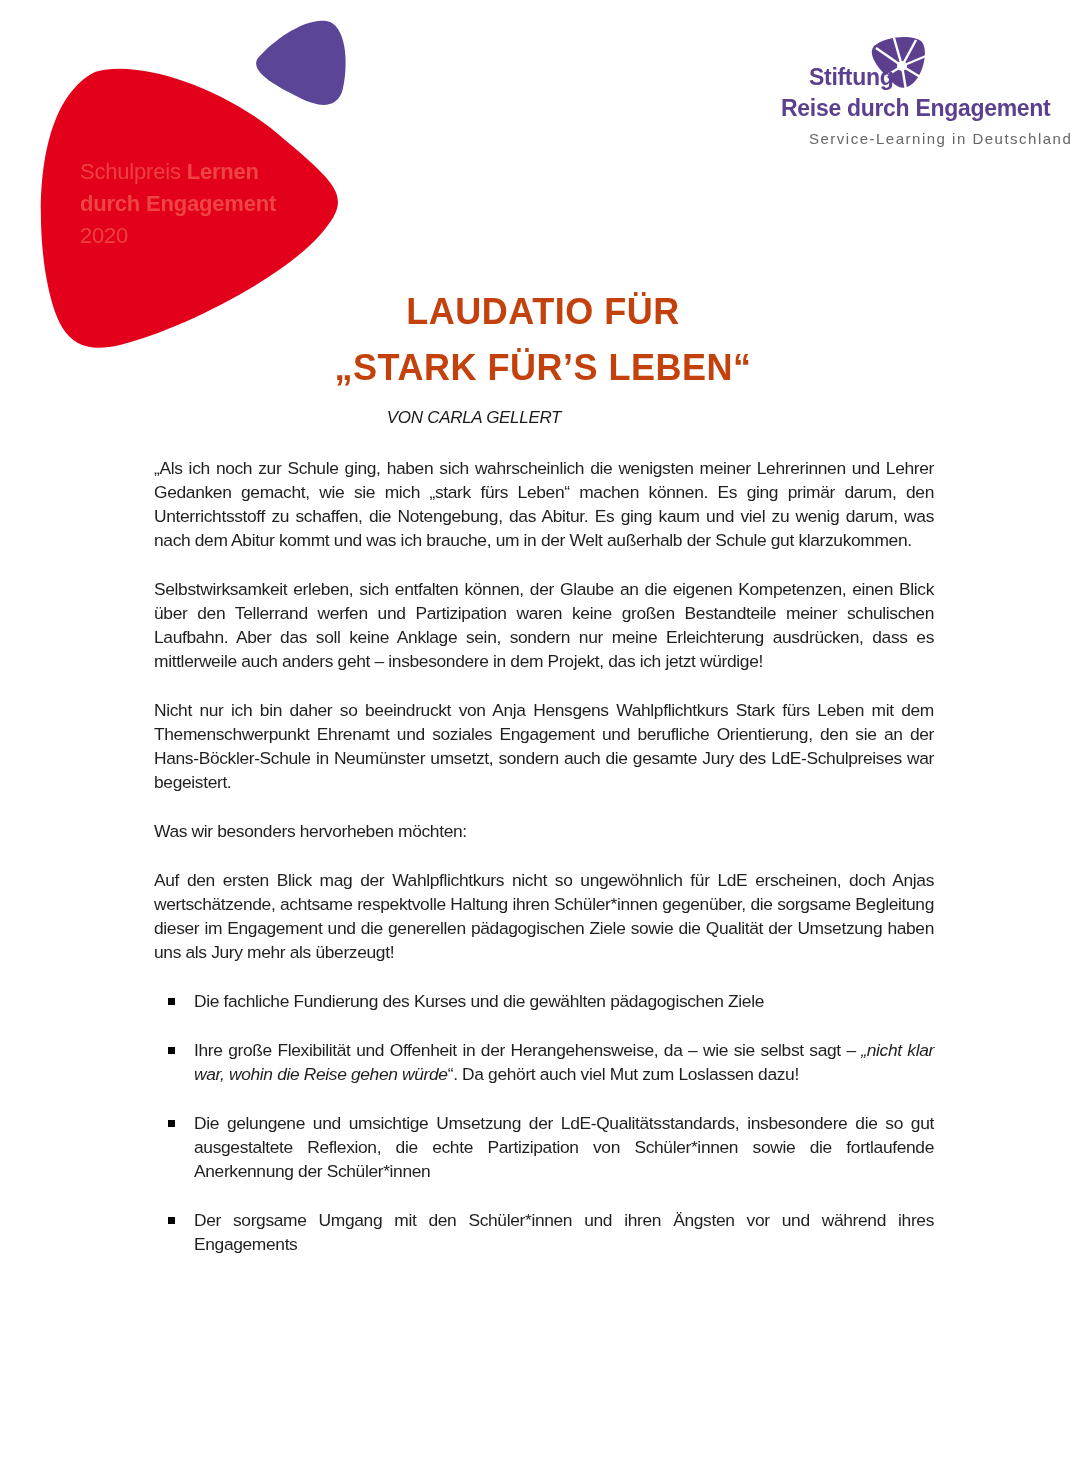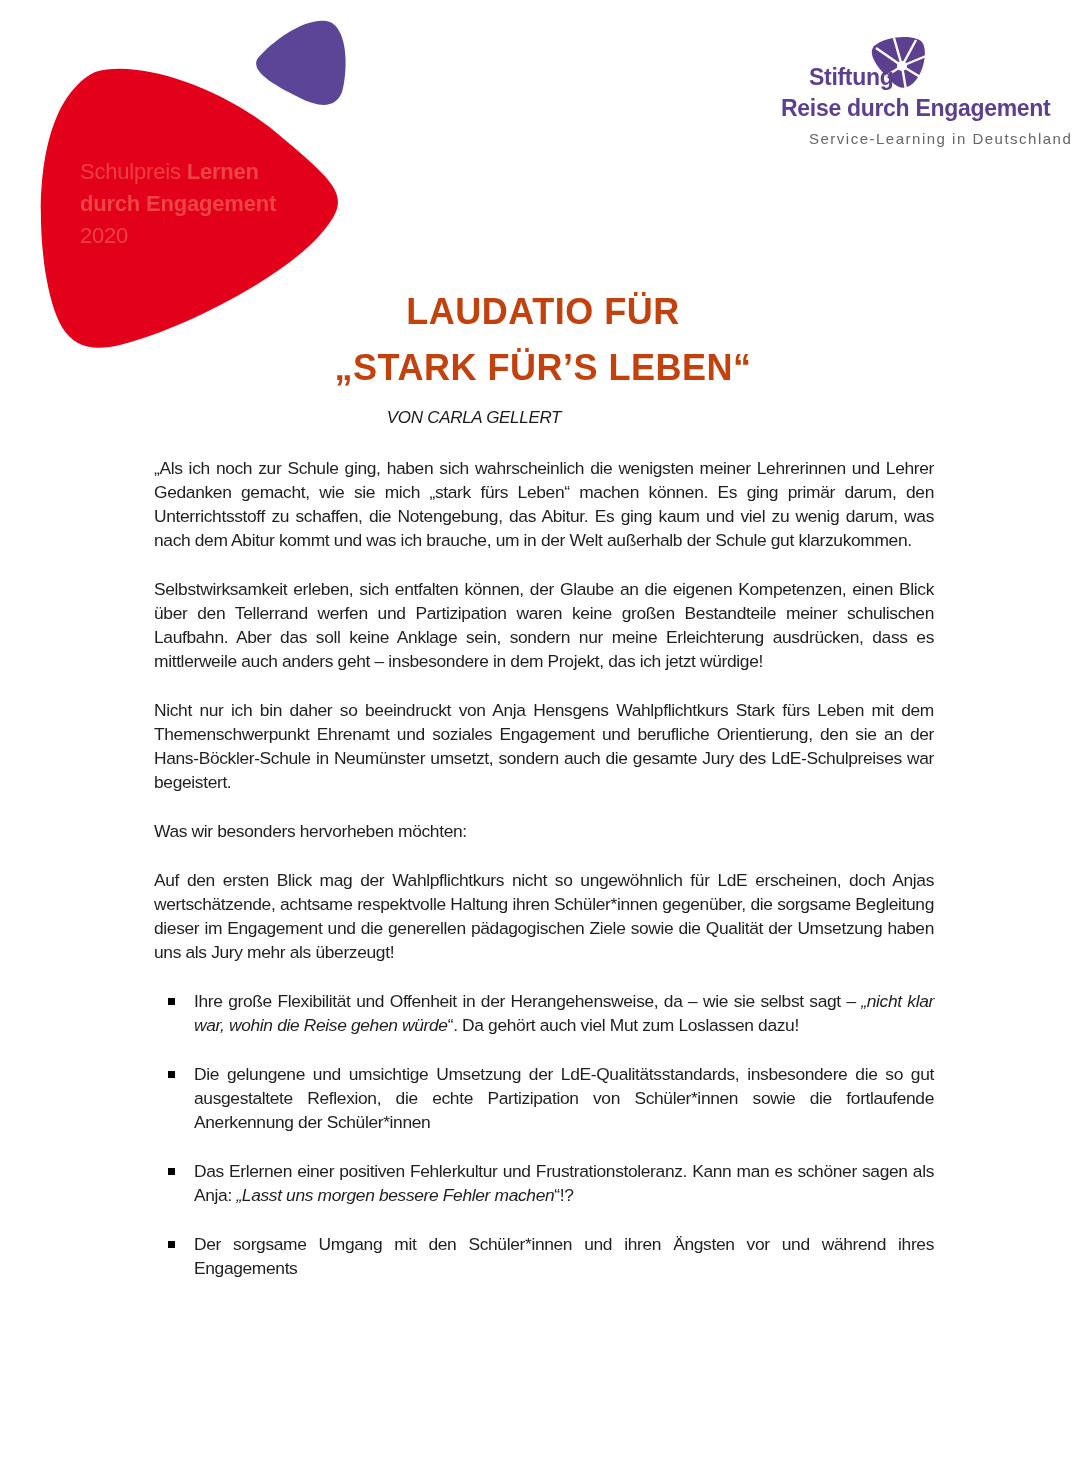--- a/index.html
+++ b/index.html
@@ -65,29 +65,29 @@
   <div class="content">
     <p>„Als ich noch zur Schule ging, haben sich wahrscheinlich die wenigsten meiner Lehrerinnen und Lehrer Gedanken gemacht, wie sie mich „stark fürs Leben“ machen können. Es ging primär darum, den Unterrichtsstoff zu schaffen, die Notengebung, das Abitur. Es ging kaum und viel zu wenig darum, was nach dem Abitur kommt und was ich brauche, um in der Welt außerhalb der Schule gut klarzukommen.</p>
     <p>Selbstwirksamkeit erleben, sich entfalten können, der Glaube an die eigenen Kompetenzen, einen Blick über den Tellerrand werfen und Partizipation waren keine großen Bestandteile meiner schulischen Laufbahn. Aber das soll keine Anklage sein, sondern nur meine Erleichterung ausdrücken, dass es mittlerweile auch anders geht – insbesondere in dem Projekt, das ich jetzt würdige!</p>
     <p>Nicht nur ich bin daher so beeindruckt von Anja Hensgens Wahlpflichtkurs Stark fürs Leben mit dem Themenschwerpunkt Ehrenamt und soziales Engagement und berufliche Orientierung, den sie an der Hans-Böckler-Schule in Neumünster umsetzt, sondern auch die gesamte Jury des LdE-Schulpreises war begeistert.</p>
     <p>Was wir besonders hervorheben möchten:</p>
     <p>Auf den ersten Blick mag der Wahlpflichtkurs nicht so ungewöhnlich für LdE erscheinen, doch Anjas wertschätzende, achtsame respektvolle Haltung ihren Schüler*innen gegenüber, die sorgsame Begleitung dieser im Engagement und die generellen pädagogischen Ziele sowie die Qualität der Umsetzung haben uns als Jury mehr als überzeugt!</p>
 
     <ul>
       <li>
         <span class="bullet"></span>
+        <span>Die fachliche Fundierung des Kurses und die gewählten pädagogischen Ziele</span>
+      </li>
+      <li>
+        <span class="bullet"></span>
         <span>Ihre große Flexibilität und Offenheit in der Herangehensweise, da – wie sie selbst sagt – </span><em>„nicht klar war, wohin die Reise gehen würde</em><span>“. Da gehört auch viel Mut zum Loslassen dazu!</span>
       </li>
       <li>
         <span class="bullet"></span>
         <span>Die gelungene und umsichtige Umsetzung der LdE-Qualitätsstandards, insbesondere die so gut ausgestaltete Reflexion, die echte Partizipation von Schüler*innen sowie die fortlaufende Anerkennung der Schüler*innen</span>
-      </li>
-      <li>
-        <span class="bullet"></span>
-        <span>Das Erlernen einer positiven Fehlerkultur und Frustrationstoleranz. Kann man es schöner sagen als Anja: </span><em>„Lasst uns morgen bessere Fehler machen</em><span>“!?</span>
       </li>
       <li>
         <span class="bullet"></span>
         <span>Der sorgsame Umgang mit den Schüler*innen und ihren Ängsten vor und während ihres Engagements</span>
       </li>
     </ul>
   </div>
 </div>
 
 </body></html>

